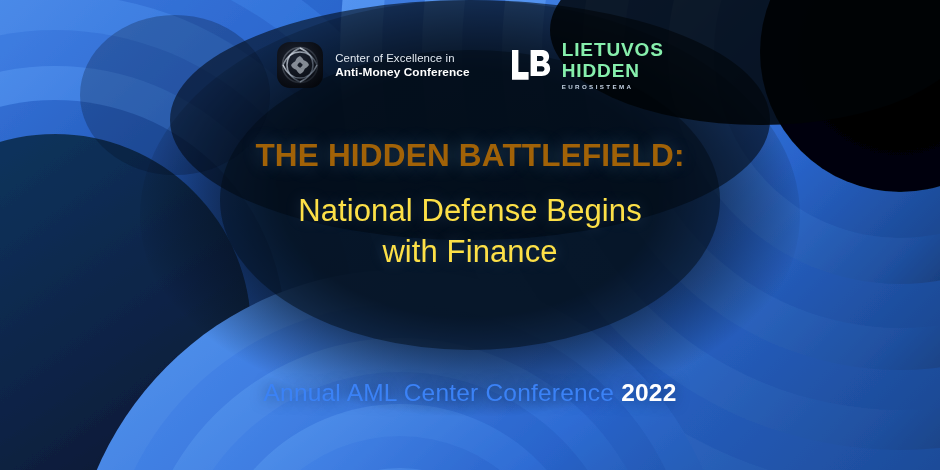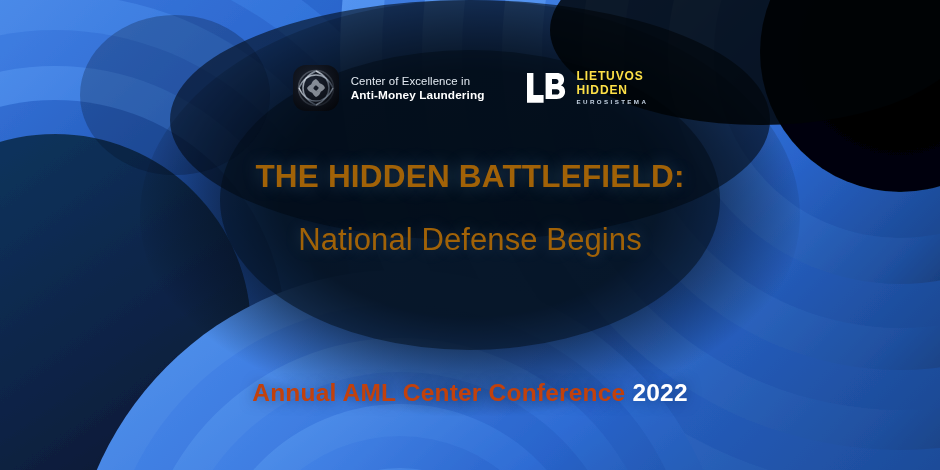--- a/index.html
+++ b/index.html
@@ -19,72 +19,72 @@
 
   
   #content {
     position:absolute; inset:0;
     display:flex; flex-direction:column; align-items:center;
     z-index:5;
   }
 
   
   .logo-bar {
-    margin-top:64px;
+    margin-top:40px;
     display:flex; align-items:center; gap:40px;
   }
   .logo-group { display:flex; align-items:center; gap:11px; }
 
   .coe-mark { width:48px; height:48px; display:block; }
   .coe-text { display:flex; flex-direction:column; line-height:1.25; }
   .coe-l1 {
     font-size:11.4px; font-weight:400; color:#e3eaf2;
     letter-spacing:0.1px; white-space:nowrap;
   }
   .coe-l2 {
     font-size:11.8px; font-weight:700; color:#ffffff;
     letter-spacing:0.1px; white-space:nowrap;
   }
 
   .lb-mark { width:41px; height:34px; display:block; }
   .lb-text { display:flex; flex-direction:column; line-height:1.1; }
   .lb-l1, .lb-l2 {
-    font-size:12px; font-weight:700; color:#fde047;
+    font-size:19px; font-weight:700; color:#86efac;
     letter-spacing:0.9px; white-space:nowrap;
   }
   .lb-l3 {
     font-size:6.2px; font-weight:700; color:#c6d4e4;
     letter-spacing:2.4px; white-space:nowrap; margin-top:2px;
   }
 
   
   .headline { margin-top:46px; text-align:center; }
   .title-main {
     font-size:31.5px; font-weight:700; color:#a16207;
     letter-spacing:0.2px; line-height:1.18;
     text-shadow:0 0 18px rgba(120,190,255,0.30);
     white-space:nowrap;
   }
   .title-sub {
-    margin-top:24px;
-    font-size:31px; font-weight:400; color:#a16207;
+    margin-top:16px;
+    font-size:31px; font-weight:400; color:#fde047;
     line-height:1.33; letter-spacing:0.1px;
     text-shadow:0 0 16px rgba(150,200,255,0.22);
   }
   .title-sub span { display:block; }
 
   
   .conf-line {
     position:absolute; left:0; right:0; top:381px;
     text-align:center;
     font-size:24.5px; line-height:1;
     white-space:nowrap;
     text-shadow:0 0 14px rgba(10,30,70,0.55);
   }
-  .conf-line .light { font-weight:700; color:#c2410c; letter-spacing:0.2px; }
+  .conf-line .light { font-weight:400; color:#3b82f6; letter-spacing:0.2px; }
   .conf-line .bold  { font-weight:700; color:#ffffff; letter-spacing:0.2px; }
 </style>
 </head>
 <body>
 
 <div id="stage">
 
   <svg id="bg" viewBox="0 0 940 470" preserveAspectRatio="none">
     <defs>
       <linearGradient id="base" x1="0" y1="0" x2="1" y2="1">
@@ -215,21 +215,21 @@
           </g>
           <g fill="#dfe7f0" opacity="0.55">
             <path d="M24 15 C28 18 29 21 27 24 C25 21 22 20 19 21 C20 18 21 16 24 15 Z"></path>
             <path d="M33 24 C30 28 27 29 24 27 C27 25 28 22 27 19 C30 20 32 21 33 24 Z"></path>
             <path d="M24 33 C20 30 19 27 21 24 C23 27 26 28 29 27 C28 30 27 32 24 33 Z"></path>
             <path d="M15 24 C18 20 21 19 24 21 C21 23 20 26 21 29 C18 28 16 27 15 24 Z"></path>
           </g>
         </svg>
         <div class="coe-text">
           <span class="coe-l1">Center of Excellence in</span>
-          <span class="coe-l2">Anti-Money Laundering</span>
+          <span class="coe-l2">Anti-Money Conference</span>
         </div>
       </div>
 
       <div class="logo-group">
         <svg class="lb-mark" viewBox="0 0 41 34">
           <g fill="#ffffff">
 
             <path d="M2 2 h6.4 v22.1 h10.2 v7.6 H2 Z"></path>
 
             <path d="M20.6 2 h11.1 c4.6 0 7.4 2.6 7.4 6.7 c0 2.6 -1.2 4.6 -3.2 5.6
@@ -244,20 +244,21 @@
           <span class="lb-l3">EUROSISTEMA</span>
         </div>
       </div>
 
     </div>
 
     <div class="headline">
       <div class="title-main">THE HIDDEN BATTLEFIELD:</div>
       <div class="title-sub">
         <span>National Defense Begins</span>
+        <span>with Finance</span>
       </div>
     </div>
 
   </div>
 
   <div class="conf-line">
     <span class="light">Annual AML Center Conference</span><span class="light"> </span><span class="bold">2022</span>
   </div>
 
 </div>

